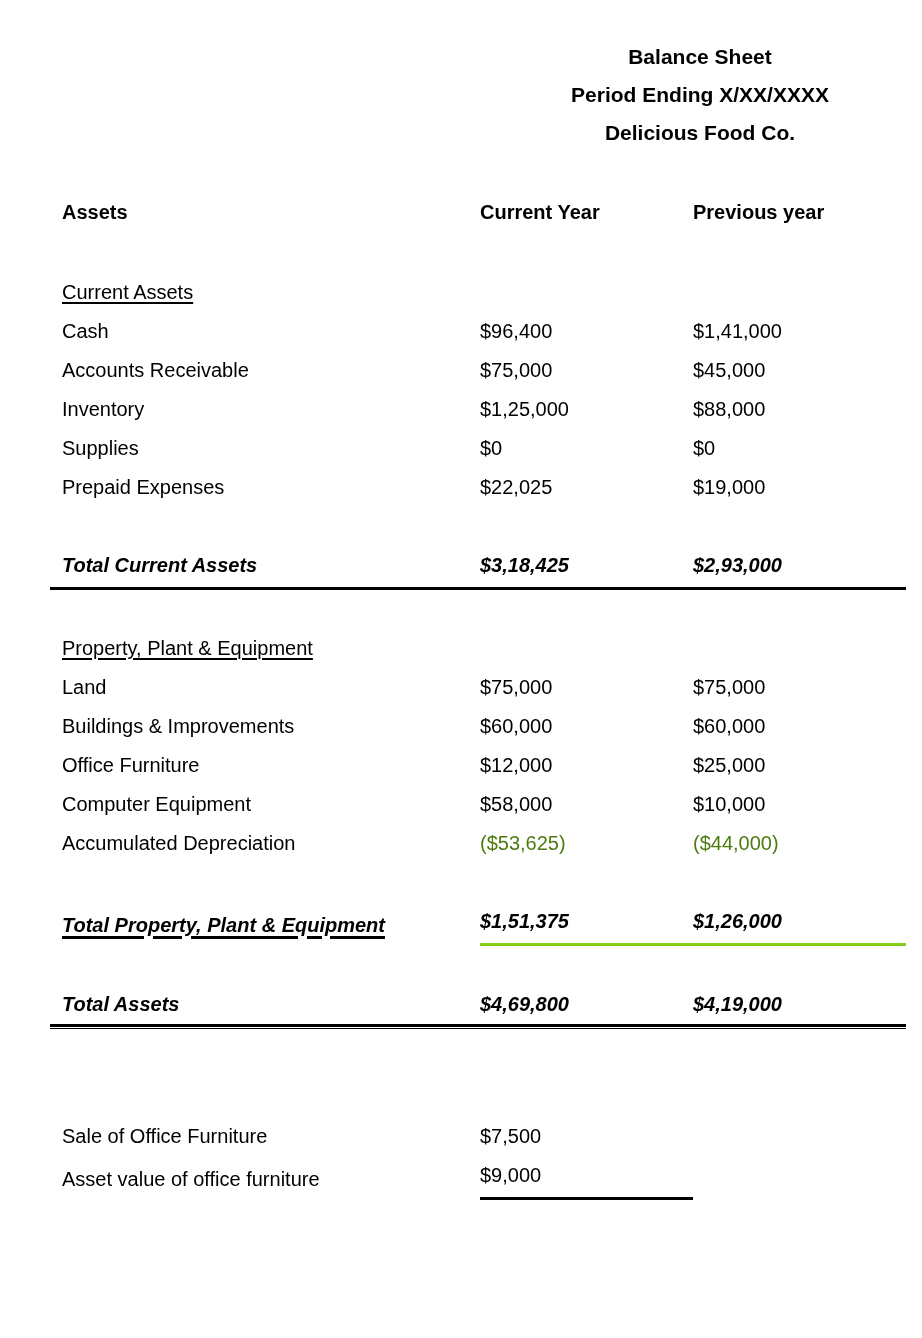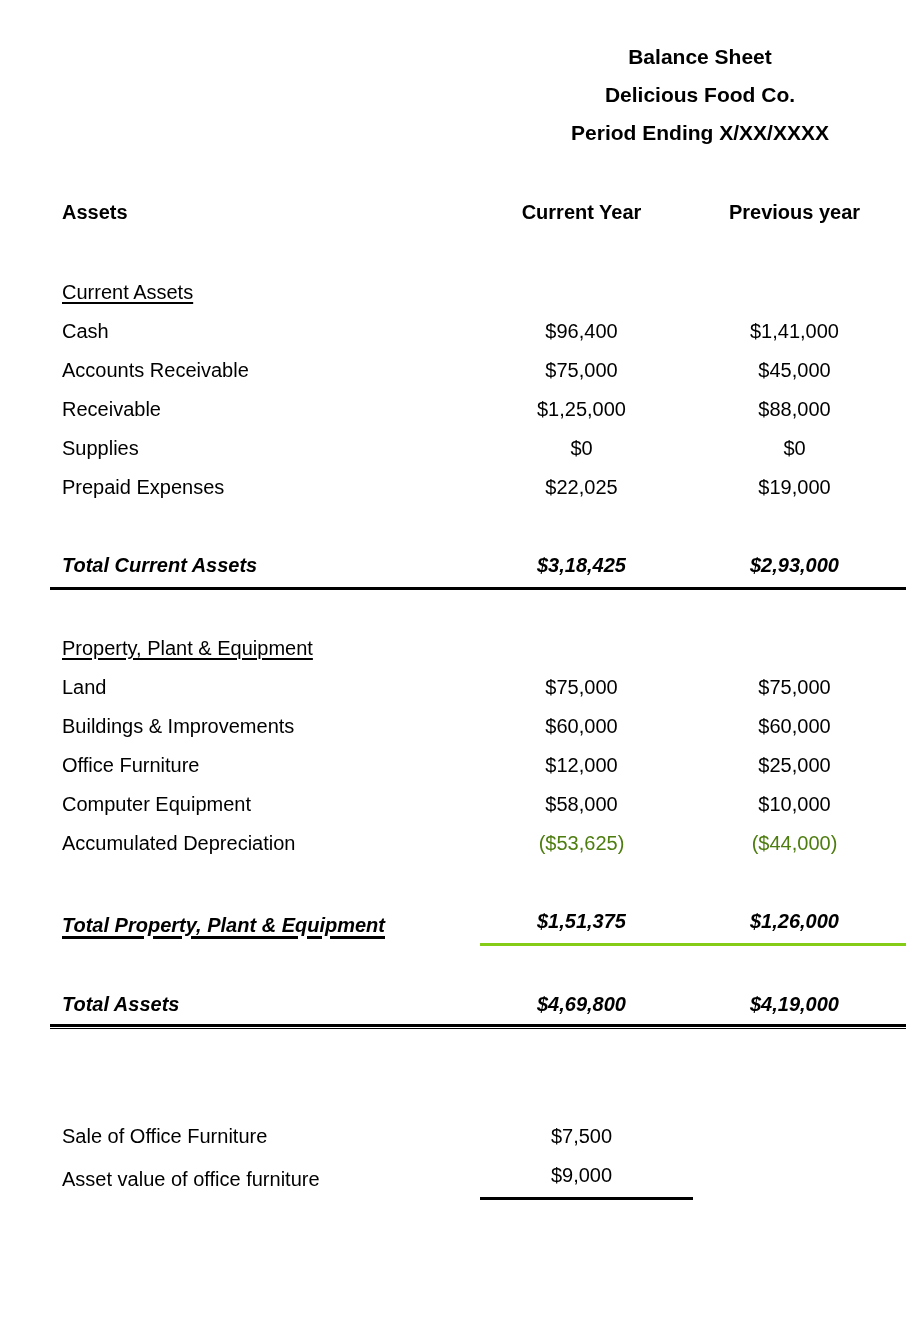--- a/index.html
+++ b/index.html
@@ -57,21 +57,21 @@
   }
   col.c-label { width: 430px; }
   col.c-cur   { width: 213px; }
   col.c-prev  { width: 213px; }
 
   td.label {
     text-align: left;
     padding-left: 12px;
   }
   td.num {
-    text-align: center;
+    text-align: left;
     padding-right: 10px;
   }
 
   
   tr.header-row td { font-weight: bold; height: 44px; line-height: 44px; }
 
   
   tr.spacer td { height: 39px; line-height: 39px; font-size: 20px; }
   tr.spacer-sm td { height: 26px; line-height: 26px; font-size: 8px; }
   tr.spacer-lg td { height: 62px; line-height: 62px; font-size: 8px; }
@@ -120,22 +120,22 @@
 
   .neg { color: #4d7c0f; }
 </style>
 </head>
 <body>
 
 <div class="sheet">
 
   <div class="title-block">
     <div class="title-line">Balance Sheet</div>
+    <div class="title-line">Period Ending X/XX/XXXX</div>
     <div class="title-line">Delicious Food Co.</div>
-    <div class="title-line">Period Ending X/XX/XXXX</div>
   </div>
 
   <table class="bs-table">
     <colgroup>
       <col class="c-label">
         <col class="c-cur">
         <col class="c-prev">
     </colgroup>
     <tbody>
 
@@ -161,21 +161,21 @@
         <td class="label">Cash</td>
         <td class="num cur">$96,400</td>
         <td class="num prev">$1,41,000</td>
       </tr>
       <tr>
         <td class="label">Accounts Receivable</td>
         <td class="num cur">$75,000</td>
         <td class="num prev">$45,000</td>
       </tr>
       <tr>
-        <td class="label">Receivable</td>
+        <td class="label">Inventory</td>
         <td class="num cur">$1,25,000</td>
         <td class="num prev">$88,000</td>
       </tr>
       <tr>
         <td class="label">Supplies</td>
         <td class="num cur">$0</td>
         <td class="num prev">$0</td>
       </tr>
       <tr>
         <td class="label">Prepaid Expenses</td>

